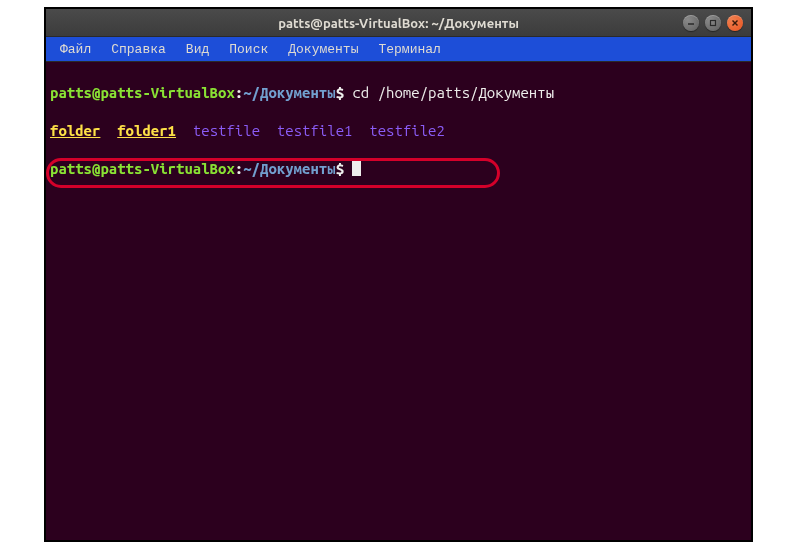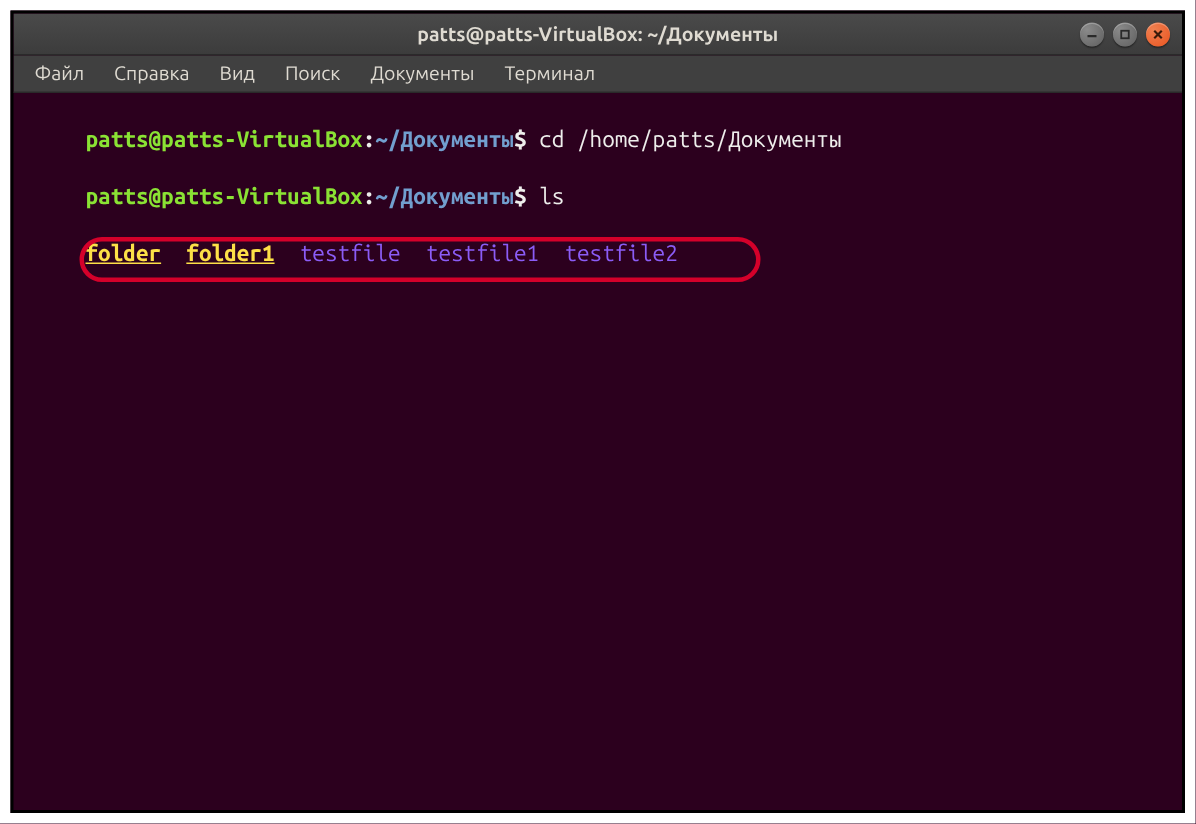--- a/index.html
+++ b/index.html
@@ -6,21 +6,21 @@
   body {
     width: 797px;
     height: 549px;
     background: #fff;
     font-family: "Ubuntu", "DejaVu Sans", sans-serif;
     display: flex;
     align-items: center;
     justify-content: center;
   }
   .outer-frame {
-    width: 783px;
+    width: 709px;
     height: 535px;
     border: 2px solid #000;
     background: #2c001e;
     display: flex;
     flex-direction: column;
     overflow: hidden;
   }
   .titlebar {
     height: 28px;
     background: linear-gradient(to bottom, #4a4a4a 0%, #3c3c3c 100%);
@@ -55,44 +55,44 @@
     font-size: 9px;
     color: #3a3a3a;
     cursor: pointer;
     box-shadow: inset 0 1px 0 rgba(255,255,255,0.25), 0 1px 1px rgba(0,0,0,0.4);
   }
   .wc-min { background: radial-gradient(circle at 30% 30%, #8a8a8a, #5f5f5f); }
   .wc-max { background: radial-gradient(circle at 30% 30%, #8a8a8a, #5f5f5f); }
   .wc-close { background: radial-gradient(circle at 30% 30%, #f08050, #e95420); }
   .menubar {
     height: 25px;
-    background: #404040;
+    background: #1d4ed8;
     display: flex;
     align-items: center;
     padding: 0 4px;
     gap: 0;
     border-bottom: 1px solid #2a2a2a;
+    font-family: Liberation Mono, monospace;
   }
   .menu-item {
     color: #dfdbd2;
     font-size: 13px;
     padding: 3px 10px;
     cursor: pointer;
   }
   .terminal {
     flex: 1;
     background: #2c001e;
     font-family: "Ubuntu Mono", "DejaVu Sans Mono", monospace;
     font-size: 15px;
     line-height: 19px;
     color: #eeeeec;
     padding: 2px 4px;
     position: relative;
     white-space: pre;
-    margin-left: 44px;
   }
   .line { display: block; }
   .user-host { color: #8ae234; font-weight: bold; }
   .colon { color: #eeeeec; font-weight: bold; }
   .path { color: #729fcf; font-weight: bold; }
   .dollar { color: #eeeeec; font-weight: bold; }
   .cmd { color: #eeeeec; }
   .dir-out { color: #fde047; font-weight: bold; text-decoration: underline; }
   .file-out { color: #8b5cf6; }
   .cursor {
@@ -141,19 +141,19 @@
     <div class="menu-item">Файл</div>
     <div class="menu-item">Справка</div>
     <div class="menu-item">Вид</div>
     <div class="menu-item">Поиск</div>
     <div class="menu-item">Документы</div>
     <div class="menu-item">Терминал</div>
   </div>
 
   <div class="terminal">
 <span class="line"><span class="user-host">patts@patts-VirtualBox</span><span class="colon">:</span><span class="path">~/Документы</span><span class="dollar">$</span><span class="cmd"> cd /home/patts/Документы</span></span>
-<span class="line"><span class="user-host">patts@patts-VirtualBox</span><span class="colon">:</span><span class="path">~/Документы</span><span class="dollar">$</span><span class="cmd"> ls</span></span>
 <span class="line"><span class="dir-out">folder</span><span>  </span><span class="dir-out">folder1</span><span>  </span><span class="file-out">testfile</span><span>  </span><span class="file-out">testfile1</span><span>  </span><span class="file-out">testfile2</span></span>
+<span class="line"><span class="user-host">patts@patts-VirtualBox</span><span class="colon">:</span><span class="path">~/Документы</span><span class="dollar">$</span><span class="cmd"> </span><span class="cursor"></span></span>
 
     <div class="highlight-ring" style="left:0px;top:96px;width:454px;height:30px;"></div>
   </div>
 
 </div>
 
 </body></html>

